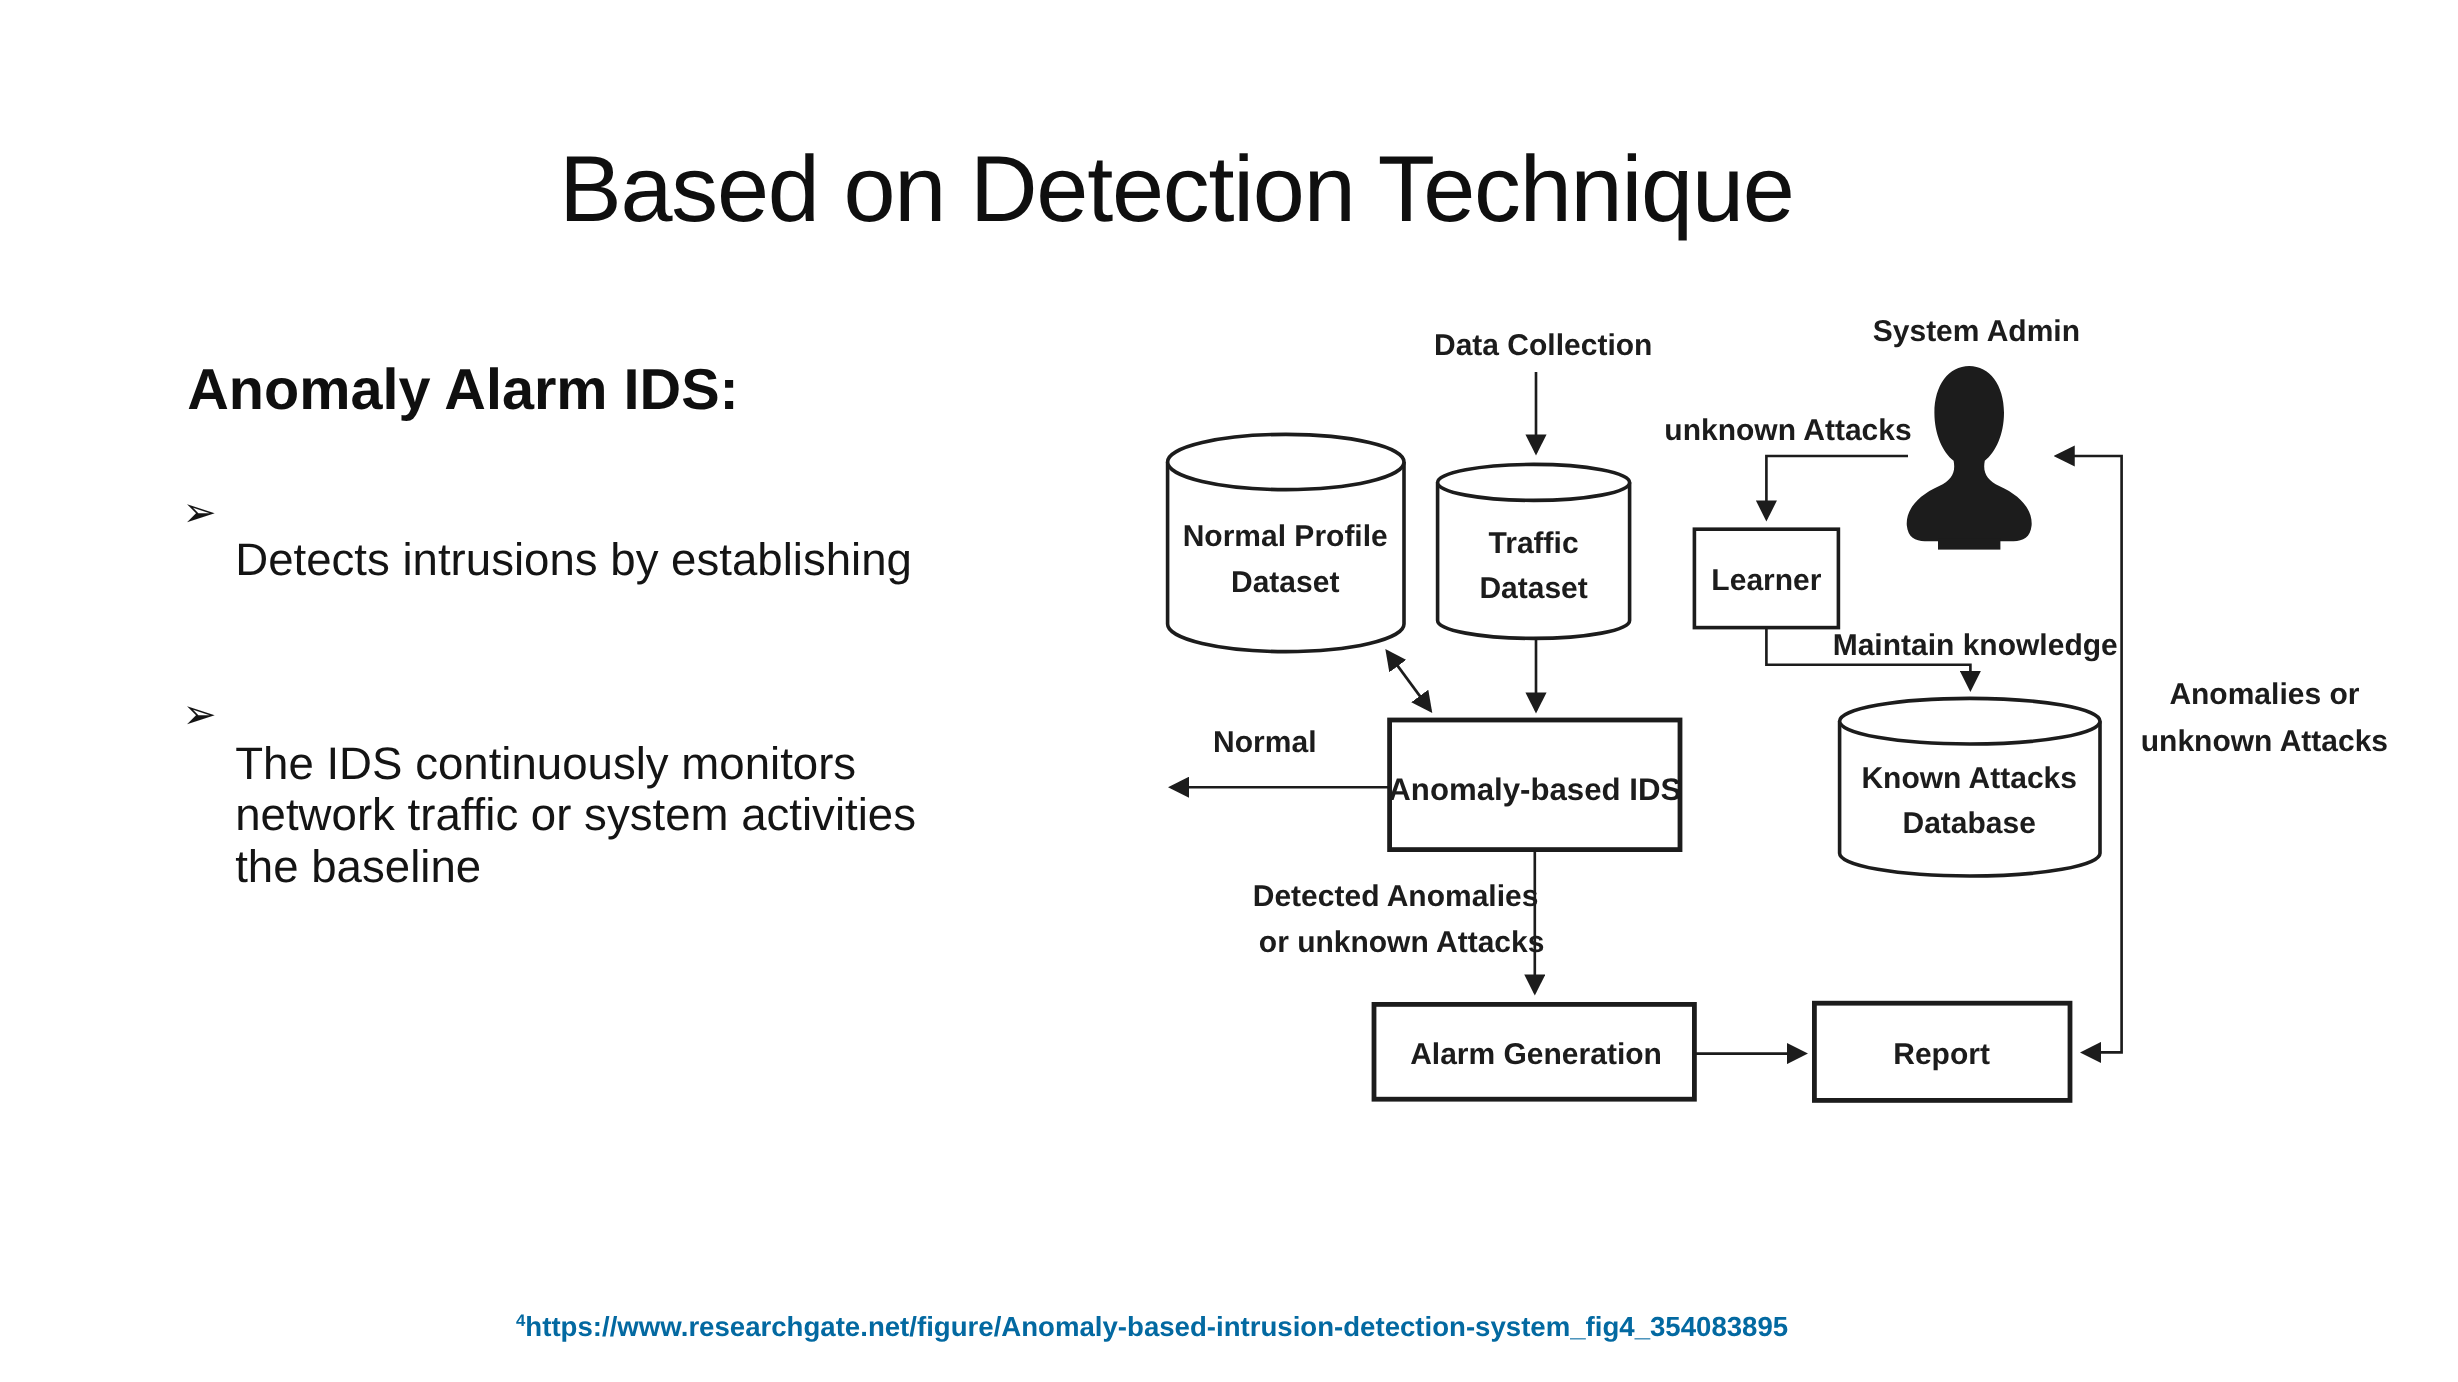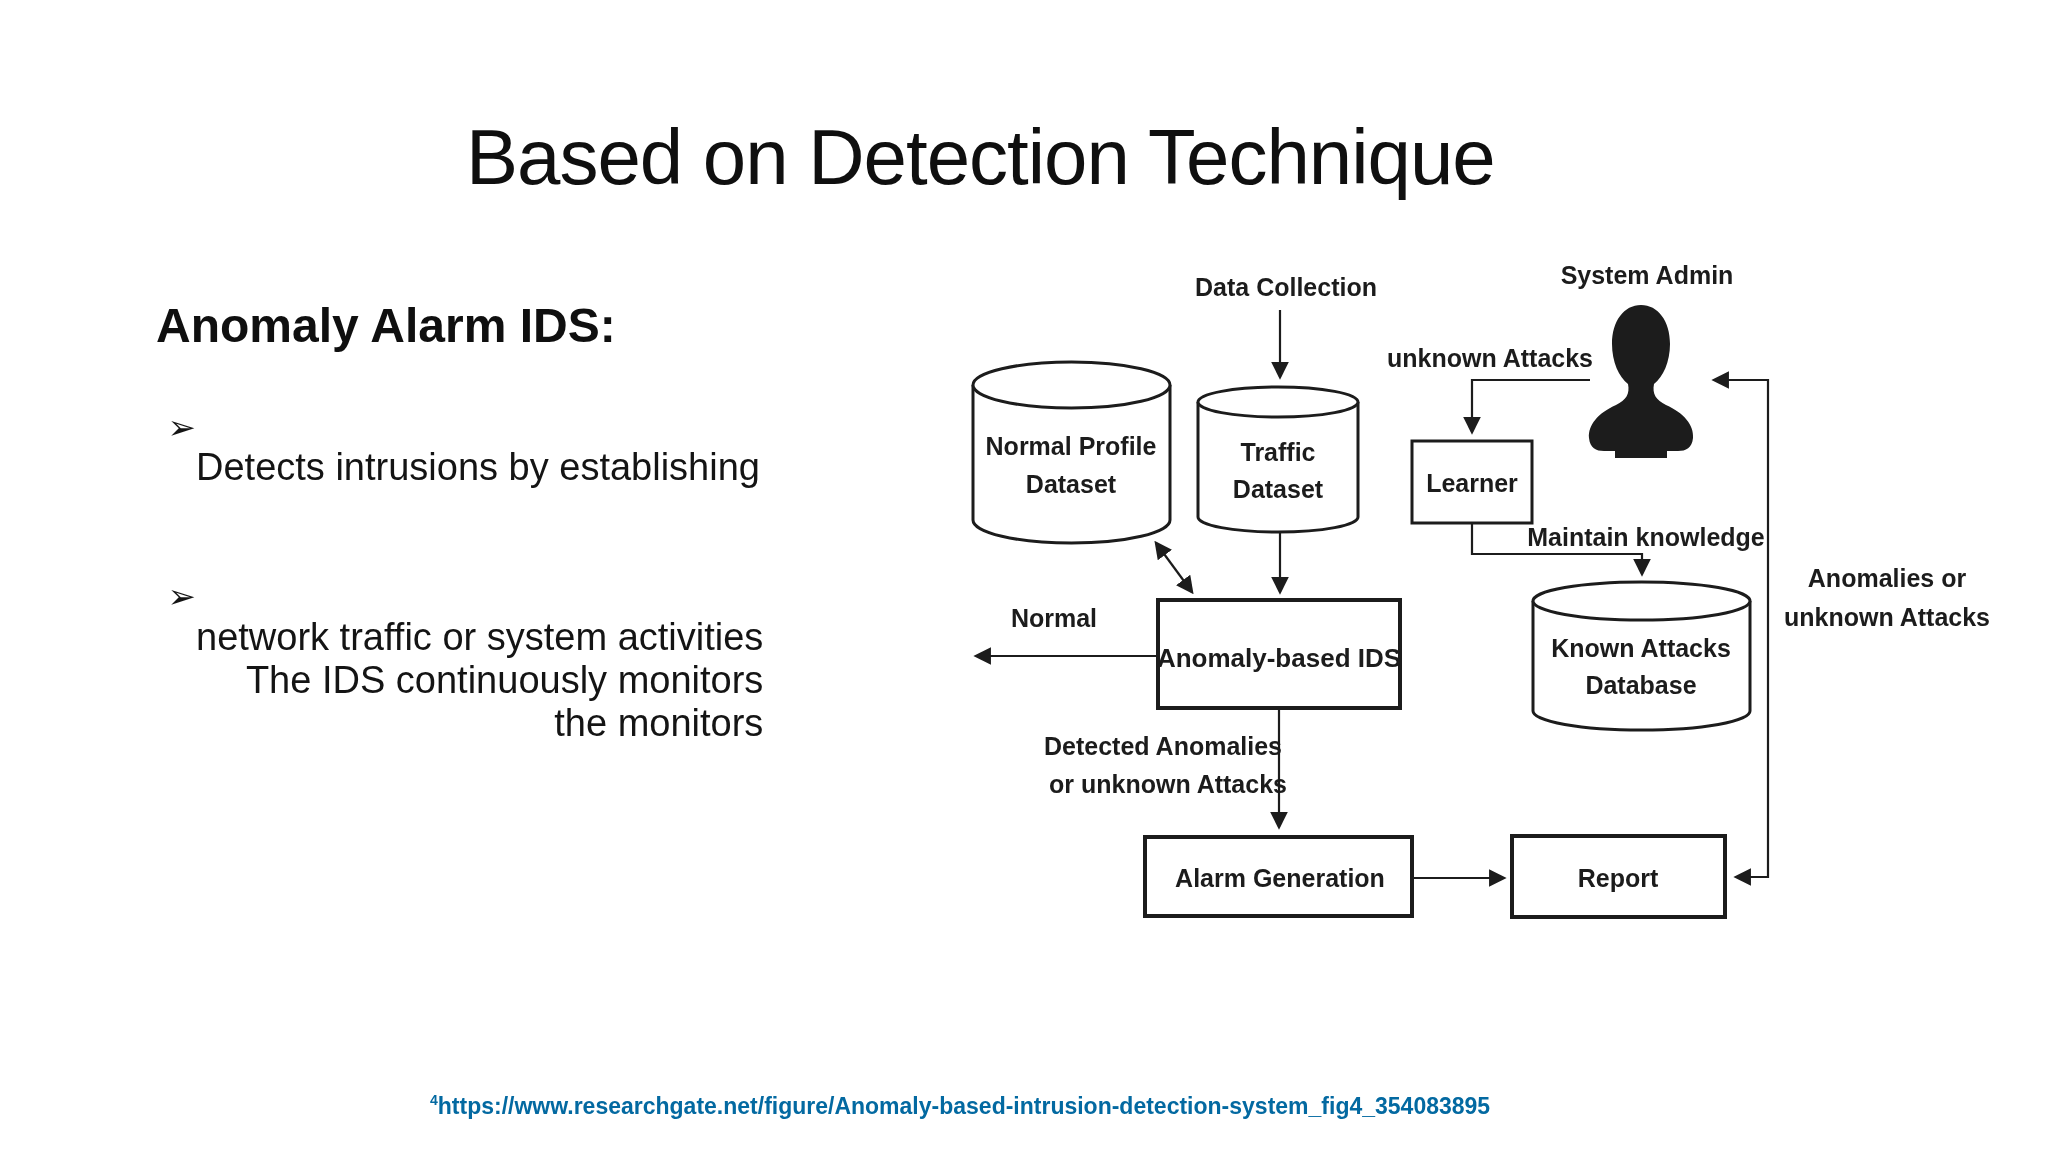--- a/index.html
+++ b/index.html
@@ -1,17 +1,17 @@
 <!DOCTYPE html>
 <html><head>
 <meta charset="utf-8">
 <style>
   html,body{margin:0;padding:0;background:#ffffff;}
   #slide{position:relative;width:2048px;height:1152px;background:#ffffff;overflow:hidden;
-         font-family:"Liberation Sans",sans-serif;color:#141414;text-align:right;}
+         font-family:"Liberation Sans",sans-serif;color:#141414;}
   .abs{position:absolute;}
   #title{left:466px;top:112px;font-size:78px;letter-spacing:-1px;color:#0f0f0f;white-space:nowrap;}
   #heading{left:156px;top:298px;font-size:48px;font-weight:bold;color:#0f0f0f;white-space:nowrap;}
   .bullet{display:flex;align-items:flex-start;}
   .bullet .marker{font-size:34px;line-height:41px;padding-top:3px;width:44px;flex:0 0 44px;}
   .bullet .lines{font-size:38px;margin-top:43px;}
   #bullet1{left:152px;top:404px;}
   #bullet1 .lines{line-height:41px;}
   #bullet2{left:152px;top:573px;}
   #bullet2 .lines{line-height:43px;}
@@ -35,23 +35,23 @@
   <div id="bullet1" class="abs bullet">
     <span class="marker">➢</span>
     <span class="lines">
       <div>Detects intrusions by establishing</div>
     </span>
   </div>
 
   <div id="bullet2" class="abs bullet">
     <span class="marker">➢</span>
     <span class="lines">
+      <div>The IDS continuously monitors</div>
       <div>network traffic or system activities</div>
-      <div>The IDS continuously monitors</div>
-      <div>the monitors</div>
+      <div>the baseline</div>
     </span>
   </div>
 
   <svg class="abs" style="left:0;top:0;" width="2048" height="1152" viewBox="0 0 2048 1152" xmlns="http://www.w3.org/2000/svg">
     <defs>
       <marker id="ah" viewBox="0 0 10 10" refX="8.5" refY="5" markerWidth="8" markerHeight="8" orient="auto-start-reverse">
         <path d="M0,0 L10,5 L0,10 Z" fill="#1c1c1c"></path>
       </marker>
     </defs>
 

